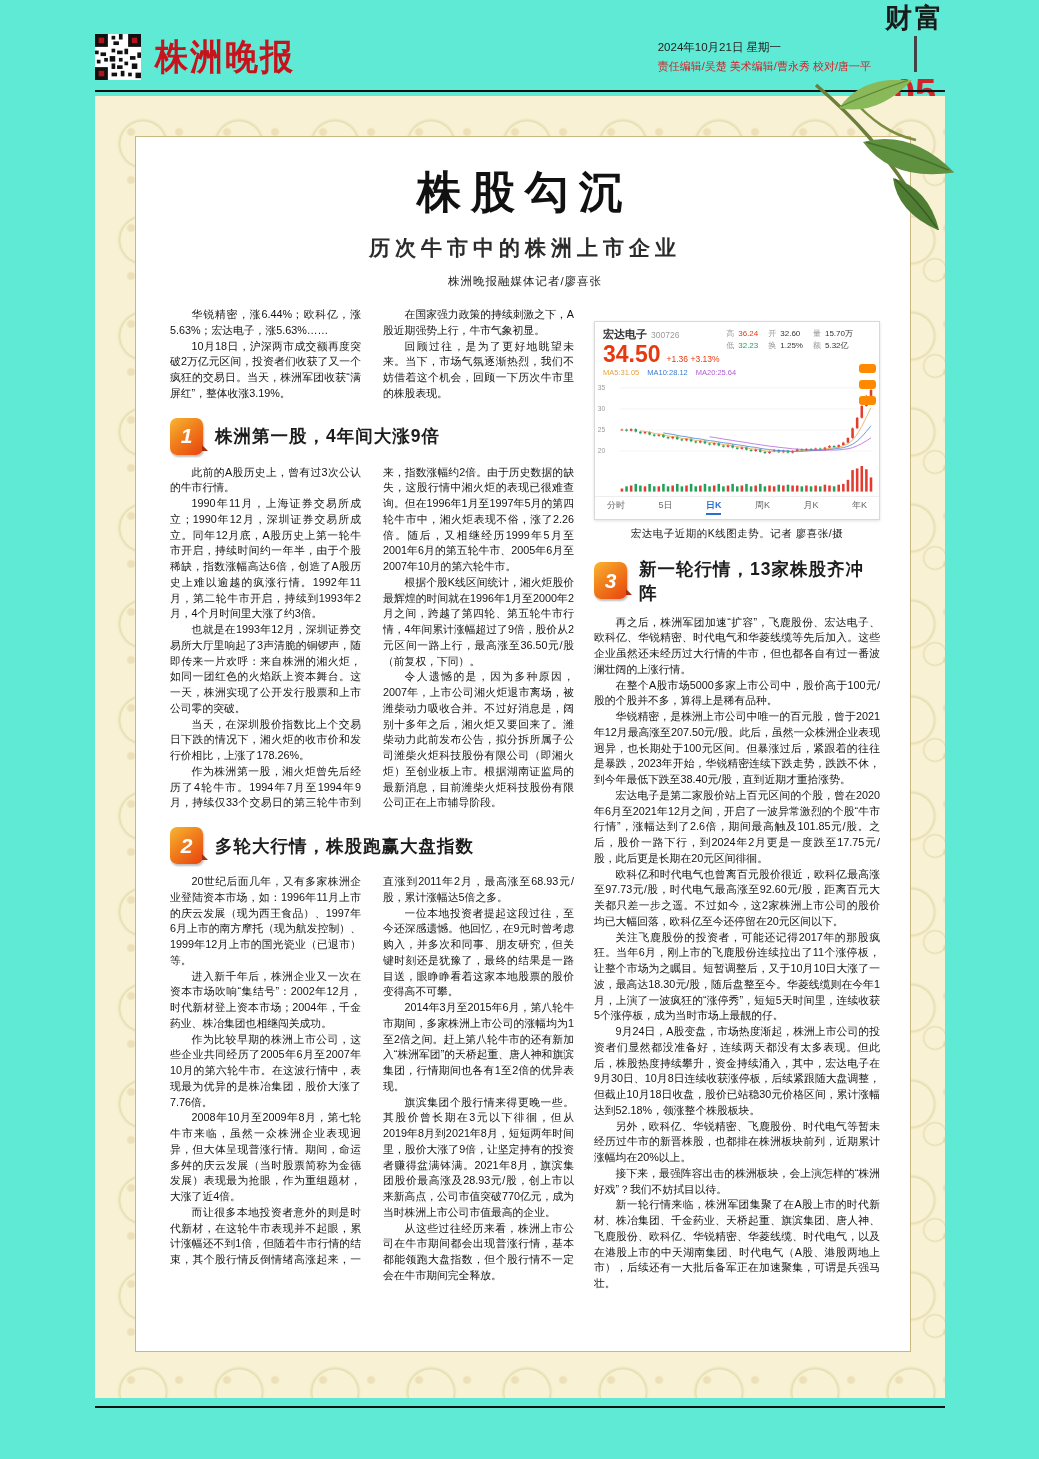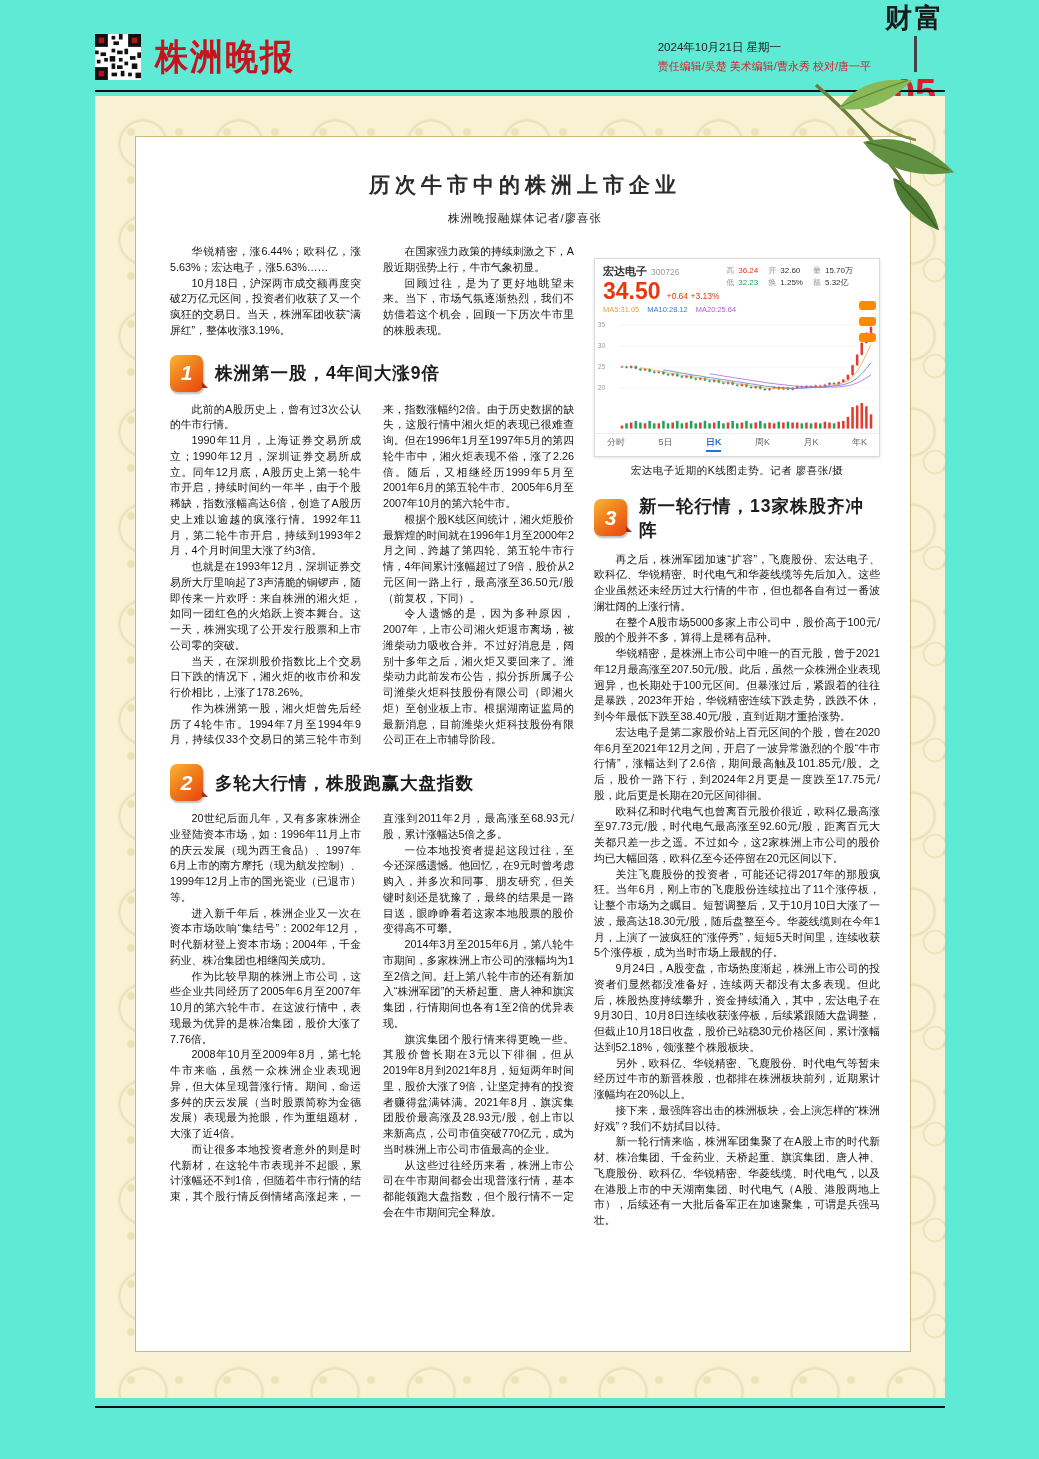--- a/index.html
+++ b/index.html
@@ -147,20 +147,21 @@
         <path d="M0 0 Q40 -30 96 -6 Q42 26 0 0Z" fill="#5f9140"></path>
         <path d="M3 -1 Q46 -7 90 -6" stroke="#44702a" stroke-width="1.4" fill="none"></path>
       </g>
       <g transform="translate(172,98) rotate(52)">
         <path d="M0 0 Q30 -22 70 -4 Q30 18 0 0Z" fill="#4e7d33"></path>
         <path d="M2 -1 Q34 -5 66 -4" stroke="#38591f" stroke-width="1.2" fill="none"></path>
       </g>
     </svg>
 
     <div class="panel">
+      <h1 class="art-title">株股勾沉</h1>
       <h2 class="art-subtitle">历次牛市中的株洲上市企业</h2>
       <div class="art-byline">株洲晚报融媒体记者/廖喜张</div>
 
       <div class="body-grid">
 
         <div class="left-region">
           <div class="intro-row">
             <div class="intro-col">
                 <p>华锐精密，涨6.44%；欧科亿，涨5.63%；宏达电子，涨5.63%……</p>
                 <p>10月18日，沪深两市成交额再度突破2万亿元区间，投资者们收获了又一个疯狂的交易日。当天，株洲军团收获“满屏红”，整体收涨3.19%。</p>
@@ -209,21 +210,21 @@
         <div class="right-region">
           <figure class="chart-figure">
             <div class="chart-box">
               <div class="chart-head">
                 <div class="ch-left">
                   <div class="stock-name-row">
                     <span>宏达电子</span><span class="stock-code">300726</span>
                   </div>
                   <div class="price-row">
                     <span class="big-price">34.50</span>
-                    <span class="chg"><span>+0.64</span> <span>+3.13%</span></span>
+                    <span class="chg"><span>+1.36</span> <span>+3.13%</span></span>
                   </div>
                 </div>
                 <div class="ch-stats">
                     <div class="stat">
                       <span class="sl">高</span>
                       <span class="sv" style="color: rgb(232, 56, 13);">36.24</span>
                     </div>
                     <div class="stat">
                       <span class="sl">开</span>
                       <span class="sv" style="color: rgb(51, 51, 51);">32.60</span>

